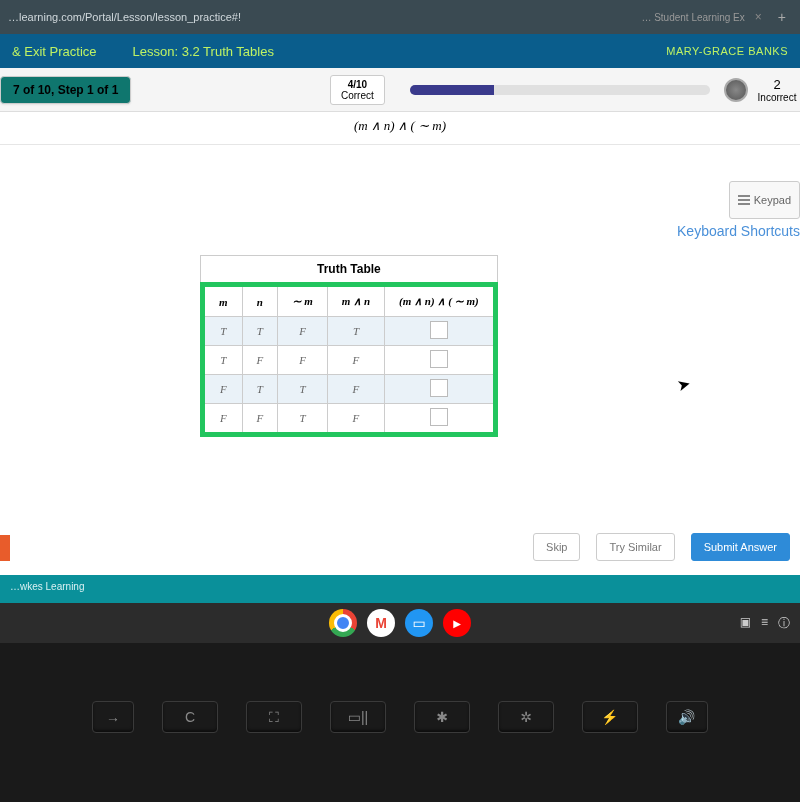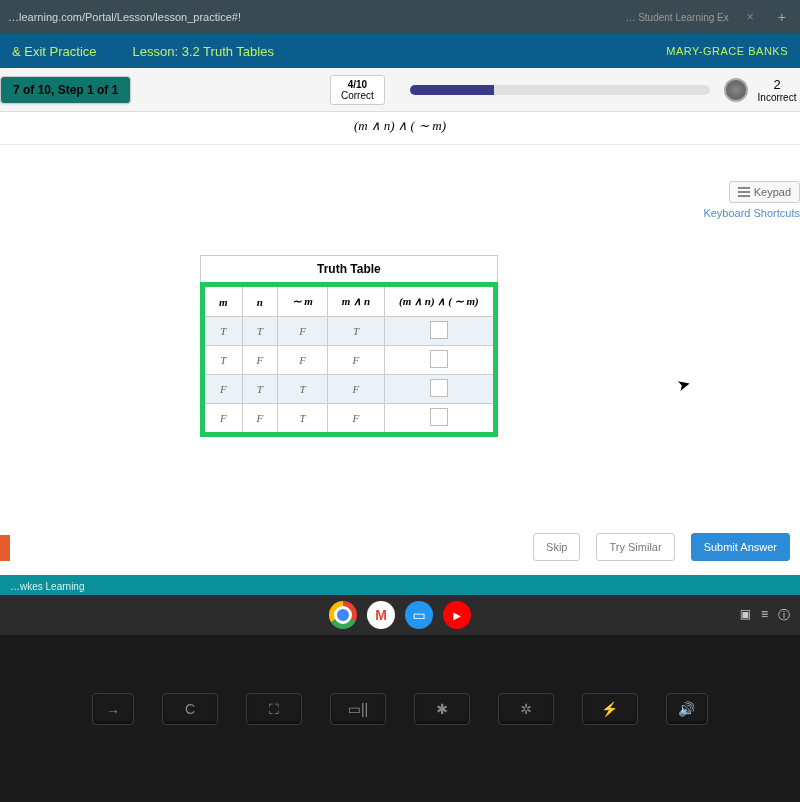--- a/index.html
+++ b/index.html
@@ -1,20 +1,20 @@
 <!DOCTYPE html>
 <html><head>
 <meta charset="utf-8">
 <style>
   * { box-sizing: border-box; margin: 0; padding: 0; font-family: Arial, sans-serif; }
   body { width: 800px; height: 802px; background: #2a2a2a; overflow: hidden; position: relative; }
   
   .browser-bar { background: #3a4a52; color: #d0d8dc; font-size: 11px; padding: 3px 8px; height: 34px; display: flex; align-items: center; }
   .url { flex: 1; overflow: hidden; }
-  .tab-area { display: flex; align-items: center; gap: 14px; margin-left: auto; color: #888; }
+  .tab-area { display: flex; align-items: center; gap: 6px; margin-left: auto; color: #888; }
   .tab-label { font-size: 10px; color: #999; }
   .tab-x { font-size: 12px; padding: 0 4px; }
   .plus { font-size: 14px; color: #aaa; padding: 0 6px; }
   
   .top-nav { background: #0a5d8c; color: #bef264; font-size: 13px; padding: 8px 12px; display: flex; align-items: center; gap: 36px; height: 34px; }
   .top-nav .user { margin-left: auto; font-size: 11px; letter-spacing: 0.5px; }
   
   .progress-bar { background: #f5f5f5; display: flex; align-items: center; height: 44px; border-bottom: 1px solid #ddd; position: relative; }
   .step-label { background: #0f766e; border: 1px solid #ccc; border-radius: 4px; padding: 6px 12px; font-size: 12px; margin-left: 0; font-weight: 600; box-shadow: 0 1px 2px rgba(0,0,0,0.08);}
   .score-box { position: absolute; left: 330px; border: 1px solid #ccc; border-radius: 3px; padding: 3px 10px; font-size: 10px; text-align: center; background: #fff; }
@@ -22,42 +22,42 @@
   .bar-track { position: absolute; left: 410px; right: 90px; height: 10px; background: #e0e0e0; border-radius: 5px; }
   .bar-fill { height: 100%; width: 28%; background: #3a3a8c; border-radius: 5px 0 0 5px; }
   .avatar { position: absolute; right: 52px; width: 24px; height: 24px; border-radius: 50%; background: radial-gradient(circle, #888, #555); border: 2px solid #aaa; }
   .incorrect-box { position: absolute; right: 0; width: 46px; text-align: center; font-size: 10px; }
   .incorrect-box .num { font-size: 13px; }
   
   .expr-row { background: #fff; text-align: center; font-size: 13px; font-style: italic; padding: 6px 0 10px; border-bottom: 1px solid #e6e6e6; font-family: 'Times New Roman', serif; }
   
   .work-area { background: #fff; position: relative; height: 430px; }
   .keypad-area { position: absolute; top: 36px; right: 0; text-align: right; font-size: 11px; }
-  .keypad-btn { display: inline-flex; align-items: center; gap: 4px; border: 1px solid #ccc; border-radius: 3px; padding: 4px 8px; background: #f8f8f8; color: #666; }
+  .keypad-btn { display: inline-flex; align-items: center; gap: 4px; border: 1px solid #ccc; border-radius: 3px; padding: 12px 8px; background: #f8f8f8; color: #666; }
   .keypad-icon { width: 12px; height: 10px; background: linear-gradient(#888 2px, transparent 2px, transparent 4px, #888 4px, #888 6px, transparent 6px, transparent 8px, #888 8px); }
-  .shortcut-link { color: #4a90d9; font-size: 11px; margin-top: 4px; display: block; }
+  .shortcut-link { color: #4a90d9; font-size: 14px; margin-top: 4px; display: block; }
   
   .truth-table { position: absolute; left: 200px; top: 110px; border: 5px solid #22c55e; border-collapse: collapse; font-size: 11px; }
   .truth-table caption { font-weight: bold; font-size: 12px; padding: 6px 0; border: 1px solid #ccc; border-bottom: none; background: #fff; }
   .truth-table th, .truth-table td { border: 1px solid #ccc; text-align: center; padding: 8px 14px; font-weight: normal; font-family: 'Times New Roman', serif; font-style: italic; }
   .truth-table th { background: #fff; font-weight: bold; }
   .truth-table td { color: #666; }
   .row-even { background: #eaf2f8; }
   .row-odd { background: #fff; }
   .answer-cell { padding: 4px 18px !important; }
   .answer-box { width: 18px; height: 18px; border: 1px solid #bbb; background: #fff; display: inline-block; }
   
   .cursor { position: absolute; right: 110px; top: 230px; font-size: 16px; color: #000; transform: rotate(-15deg); }
   
   .action-row { position: absolute; bottom: 14px; right: 10px; display: flex; gap: 16px; align-items: flex-start; }
   .orange-edge { position: absolute; bottom: 14px; left: 0; width: 10px; height: 26px; background: #e85c2b; }
   .btn { border: 1px solid #ccc; background: #fff; color: #777; font-size: 11px; padding: 7px 12px; border-radius: 3px; cursor: pointer; }
   .btn.primary { background: #2e8bd8; color: #fff; border-color: #2e8bd8; }
   
-  .footer { background: #0a909a; color: #d8f0f2; font-size: 10px; padding: 6px 10px; height: 20px; }
+  .footer { background: #0a909a; color: #d8f0f2; font-size: 10px; padding: 6px 10px; height: 28px; }
   
   .laptop-bezel { background: #1a1a1a; height: 230px; position: relative; }
   .taskbar { background: #2c2c2c; height: 40px; display: flex; align-items: center; justify-content: center; gap: 10px; position: relative; }
   .dock-icon { width: 28px; height: 28px; border-radius: 50%; display: flex; align-items: center; justify-content: center; font-size: 14px; }
   .chrome { background: conic-gradient(#ea4335 0 120deg, #34a853 120deg 240deg, #fbbc05 240deg 360deg); position: relative; }
   .chrome::after { content: ''; position: absolute; width: 12px; height: 12px; background: #4285f4; border: 3px solid #fff; border-radius: 50%; }
   .gmail { background: #fff; color: #ea4335; font-weight: bold; }
   .docs { background: #2196f3; color: #fff; }
   .yt { background: #ff0000; color: #fff; font-size: 10px; }
   .tray { position: absolute; right: 10px; display: flex; gap: 10px; color: #ccc; font-size: 12px; }

